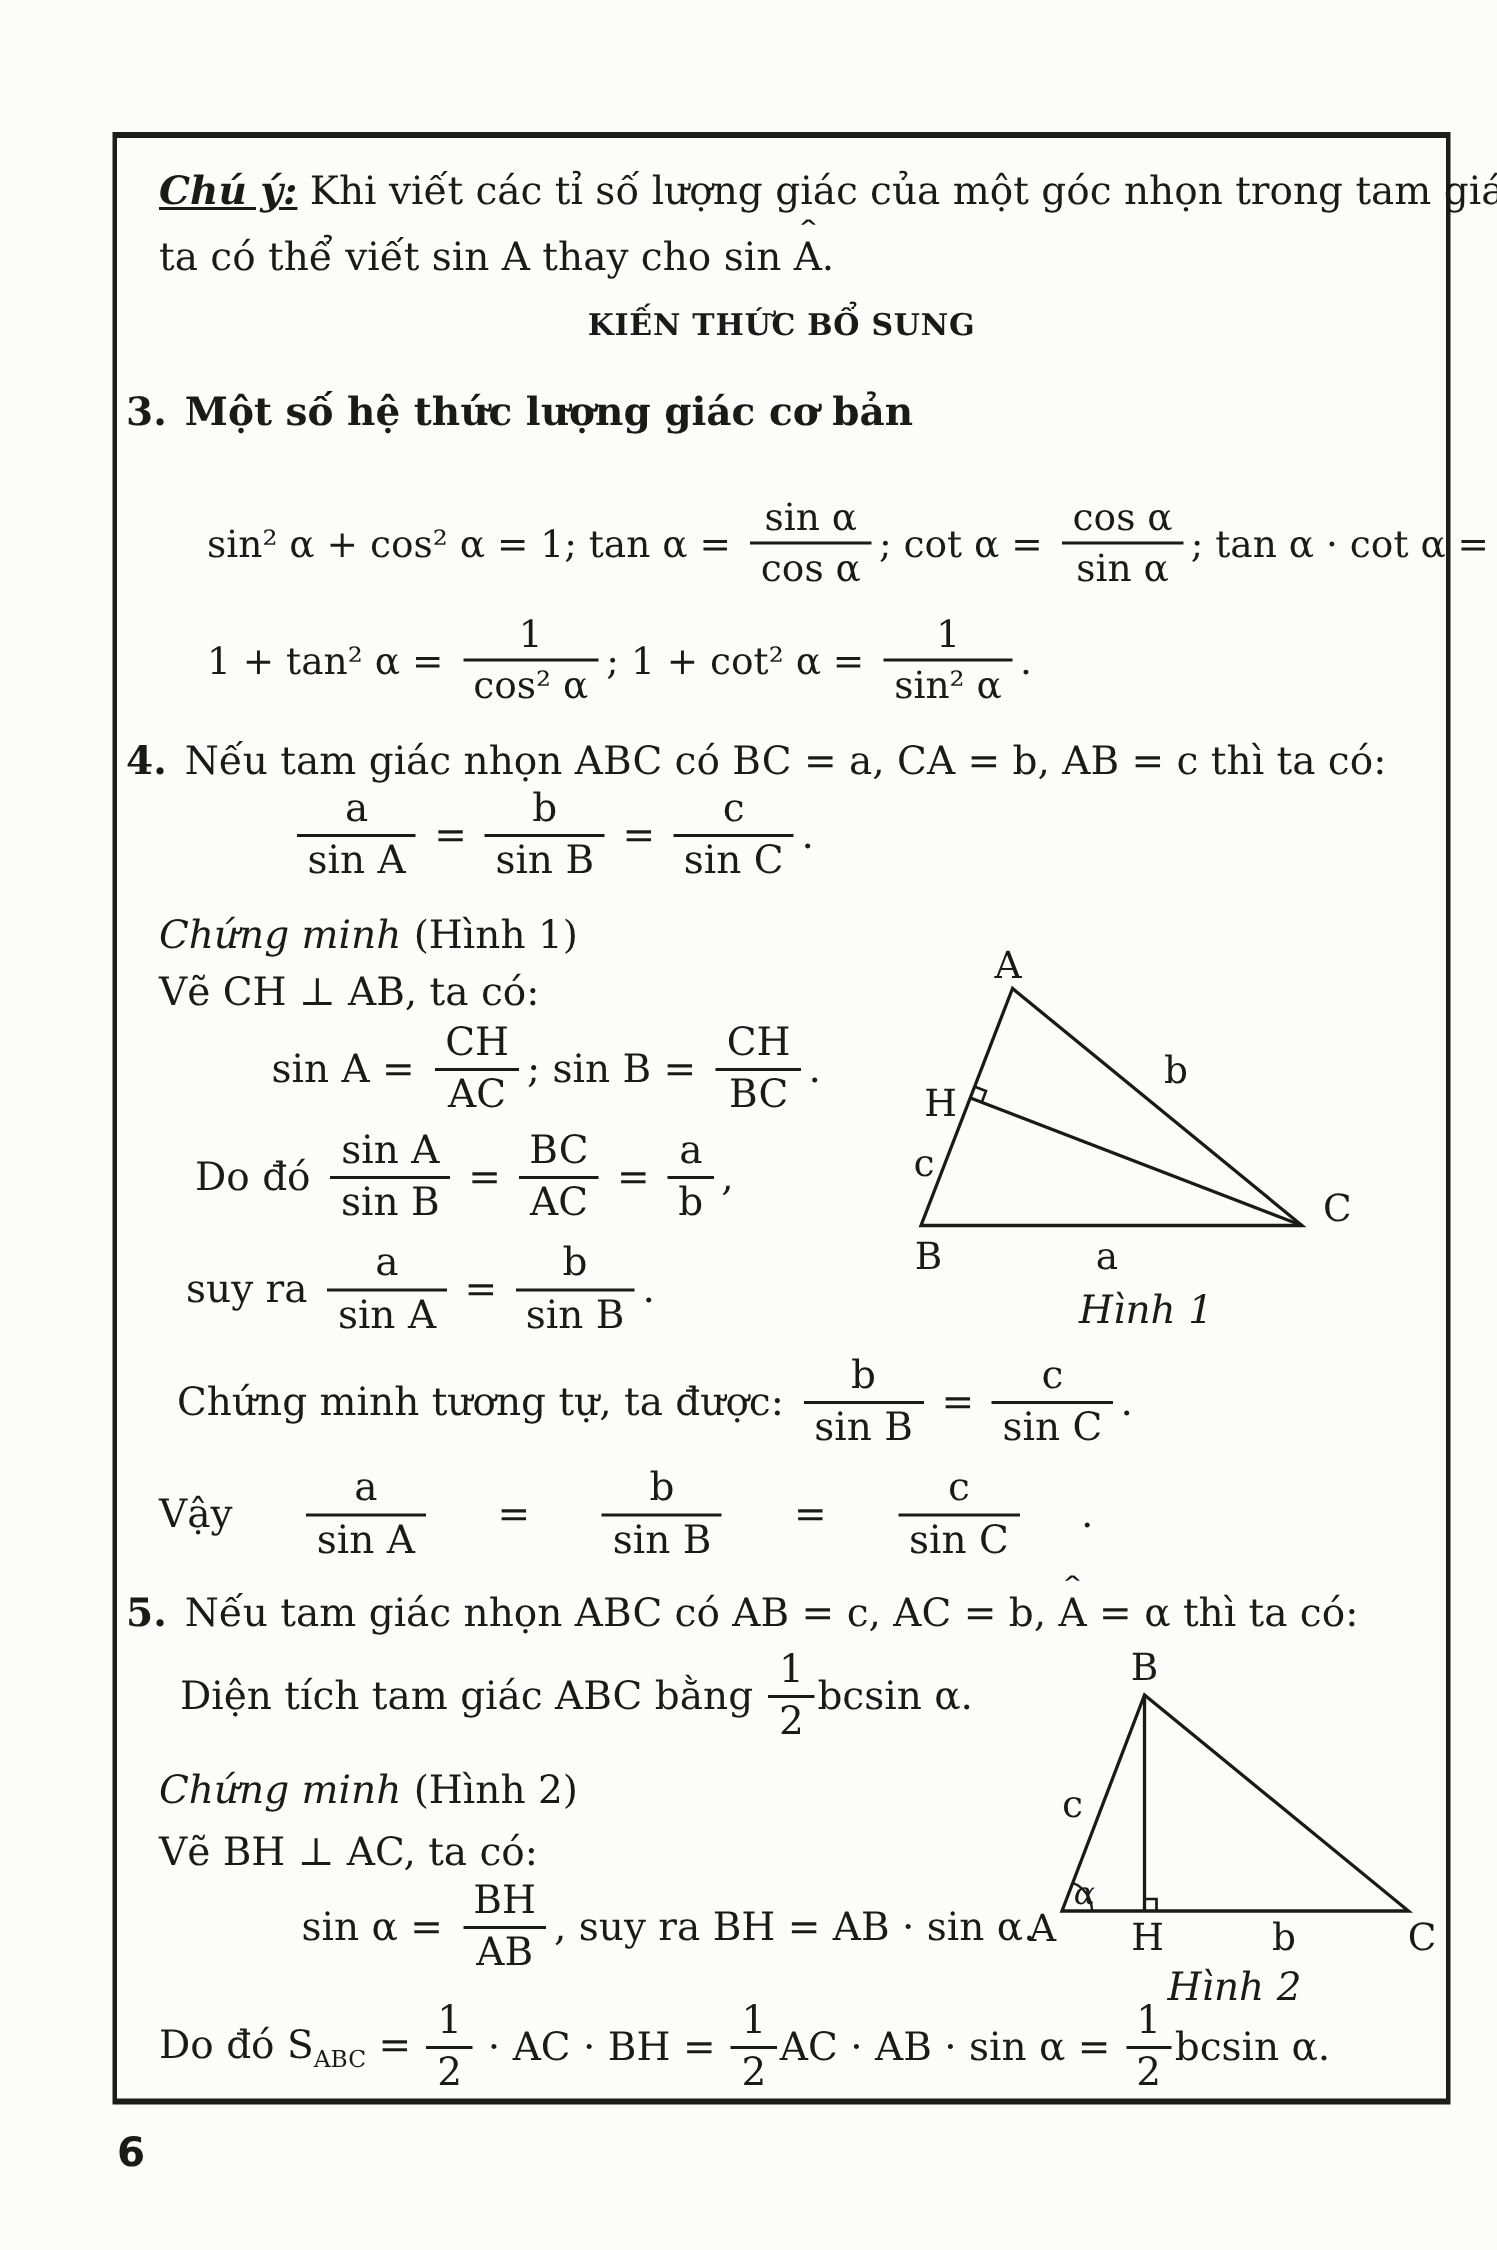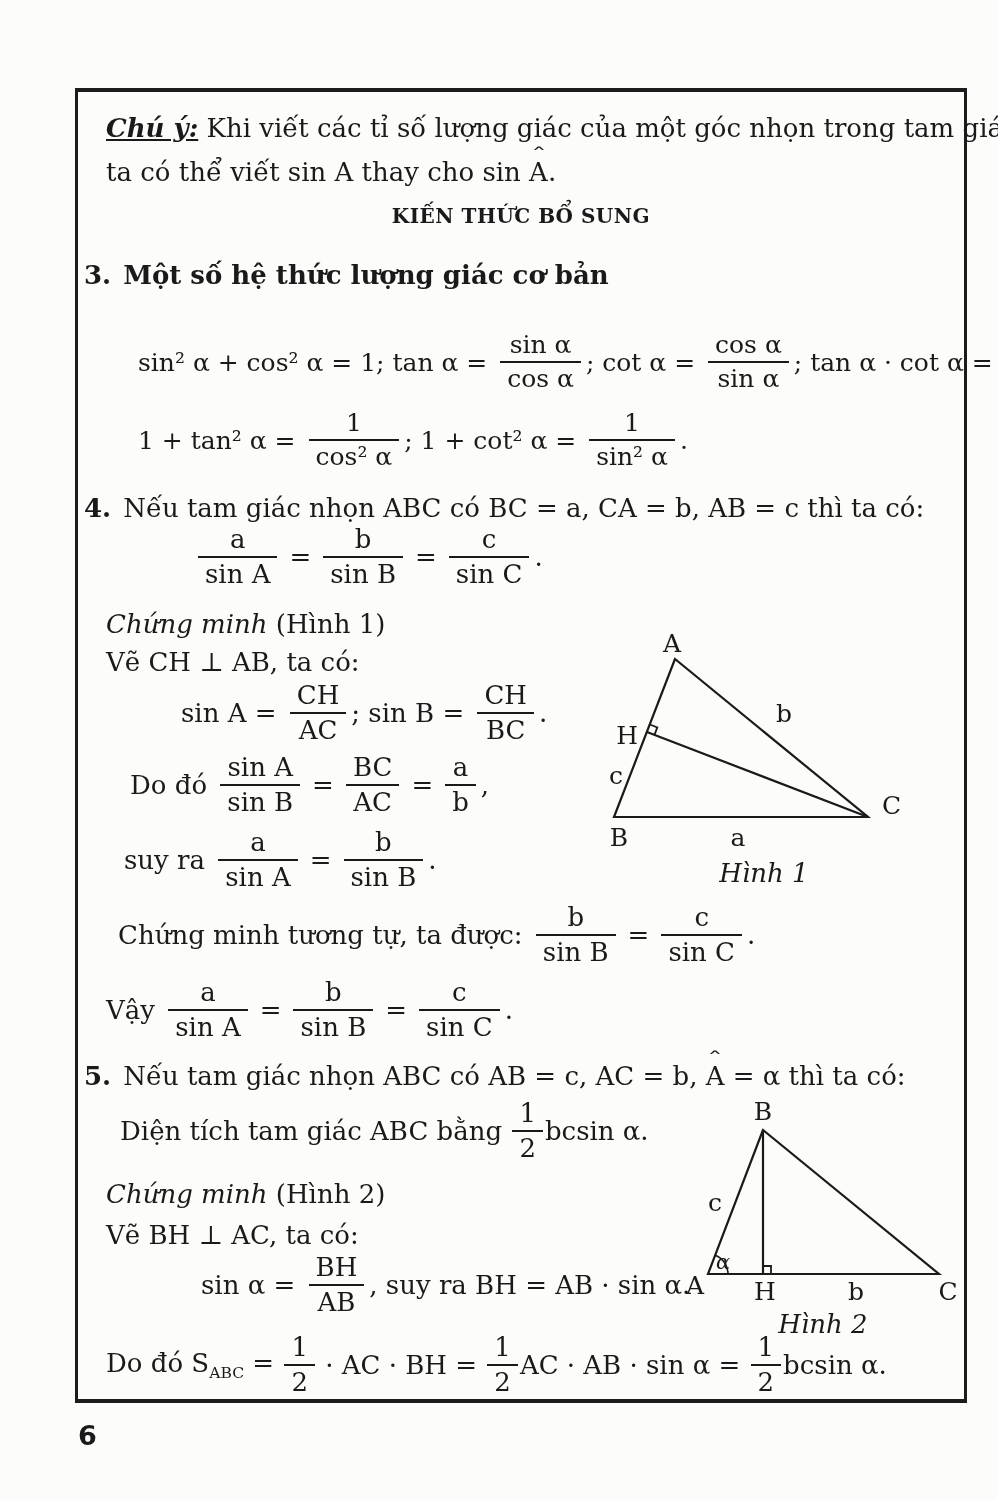--- a/index.html
+++ b/index.html
@@ -98,21 +98,21 @@
     </div>
 
     <div class="mrow" style="left:28px;top:812px;margin-left:12px;">
       <span>Chứng minh tương tự, ta được: </span>
       <span class="frac"><span class="num">b</span><span class="den">sin B</span></span>
       <span class="eq">=</span>
       <span class="frac"><span class="num">c</span><span class="den">sin C</span></span>
       <span>.</span>
     </div>
 
-    <div class="mrow" style="left:28px;top:887px;">
+    <div class="mrow" style="left:28px;top:887px;gap:36px;">
       <span>Vậy </span>
       <span class="frac"><span class="num">a</span><span class="den">sin A</span></span>
       <span class="eq">=</span>
       <span class="frac"><span class="num">b</span><span class="den">sin B</span></span>
       <span class="eq">=</span>
       <span class="frac"><span class="num">c</span><span class="den">sin C</span></span>
       <span>.</span>
     </div>
 
     <div class="fig" style="left:508px;top:528px;width:372px;height:278px;">

